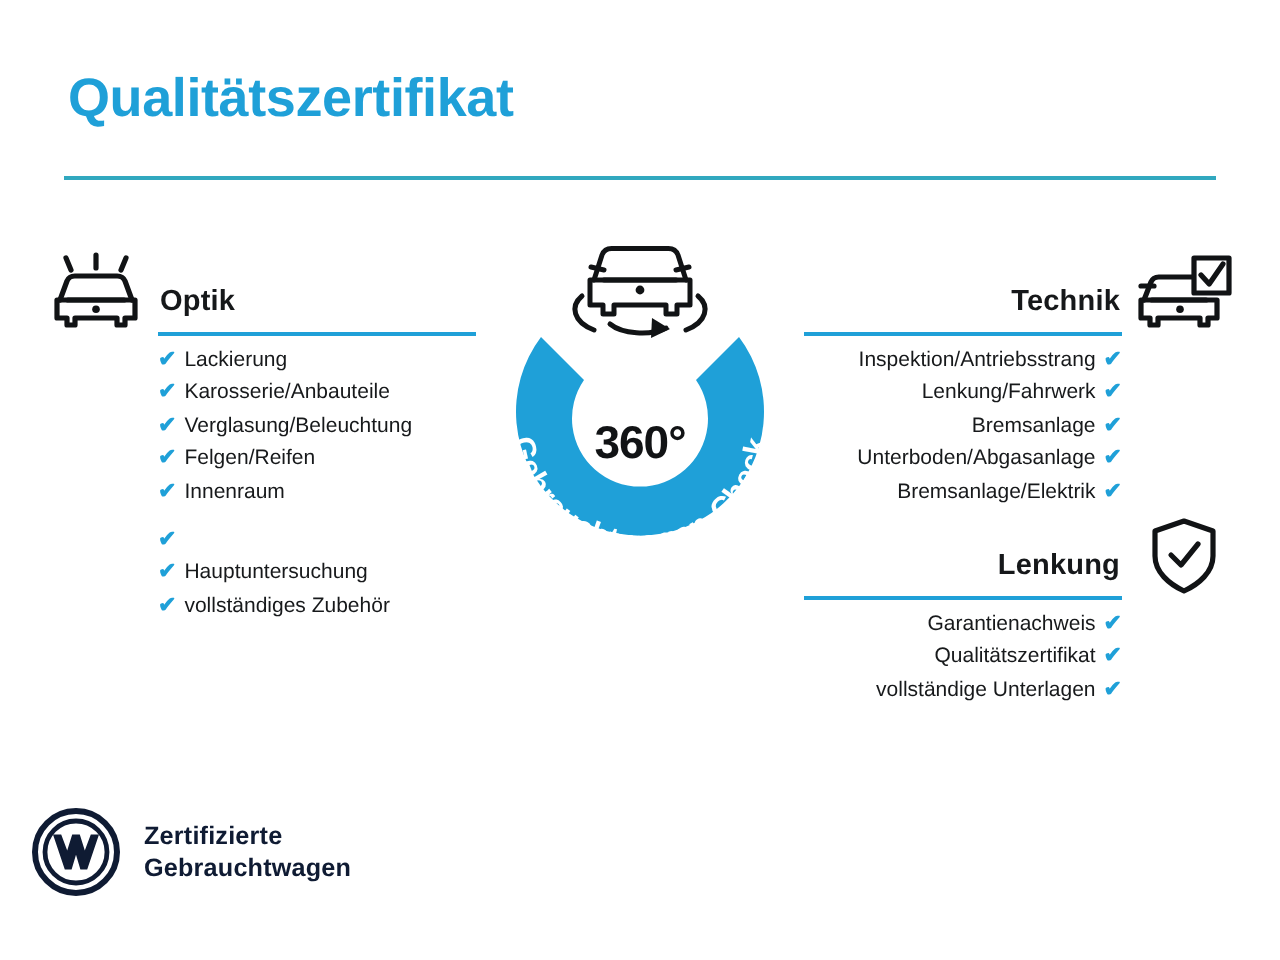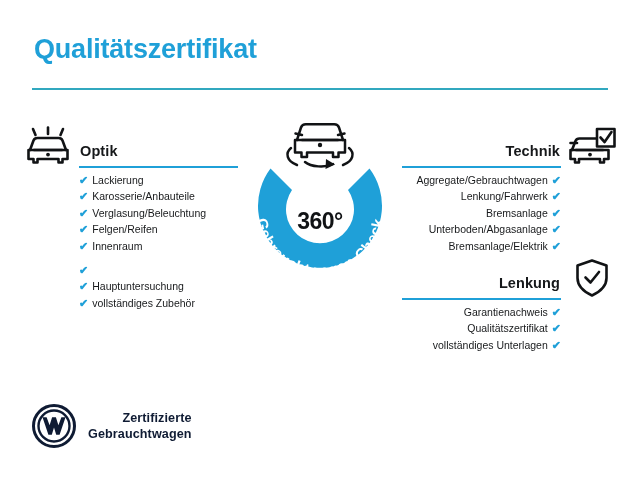--- a/index.html
+++ b/index.html
@@ -137,25 +137,24 @@
     text-align: center;
     font-size: 23px;
     font-weight: bold;
     color: #111315;
     letter-spacing: -0.5px;
   }
 
   
   #brand {
     position: absolute;
-    left: 32px;
+    left: 16px;
     top: 404px;
     display: flex;
     align-items: center;
-    text-align: right;
   }
   #brand-logo {
     width: 44px;
     height: 44px;
     flex: 0 0 auto;
   }
   #brand-text {
     margin-left: 12px;
     font-size: 12.6px;
     font-weight: bold;
@@ -246,21 +245,21 @@
             <path d="M34.5 11.5 L38.6 16 L45.5 6"></path>
           </g>
           <circle cx="24" cy="28.6" r="1.9" fill="#111315"></circle>
         </svg>
       </span>
       <span class="sec-title">Technik</span>
       <span class="sec-rule"></span>
     </div>
     <ul class="sec-list">
       <li>
-          <span>Aggregate/Gebrauchtwagen</span>
+          <span>Inspektion/Antriebsstrang</span>
           <span class="chk">✔</span>
         </li>
       <li>
           <span>Lenkung/Fahrwerk</span>
           <span class="chk">✔</span>
         </li>
       <li>
           <span>Bremsanlage</span>
           <span class="chk">✔</span>
         </li>
@@ -291,21 +290,21 @@
     <ul class="sec-list">
       <li>
           <span>Garantienachweis</span>
           <span class="chk">✔</span>
         </li>
       <li>
           <span>Qualitätszertifikat</span>
           <span class="chk">✔</span>
         </li>
       <li>
-          <span>vollständiges Unterlagen</span>
+          <span>vollständige Unterlagen</span>
           <span class="chk">✔</span>
         </li>
     </ul>
   </div>
 
   <div id="badge">
     <svg viewBox="0 0 168 168" width="168" height="168" aria-hidden="true">
       <defs>
         <path id="ringpath" d="M 20,84 A 64,64 0 1 0 148,84"></path>
       </defs>

